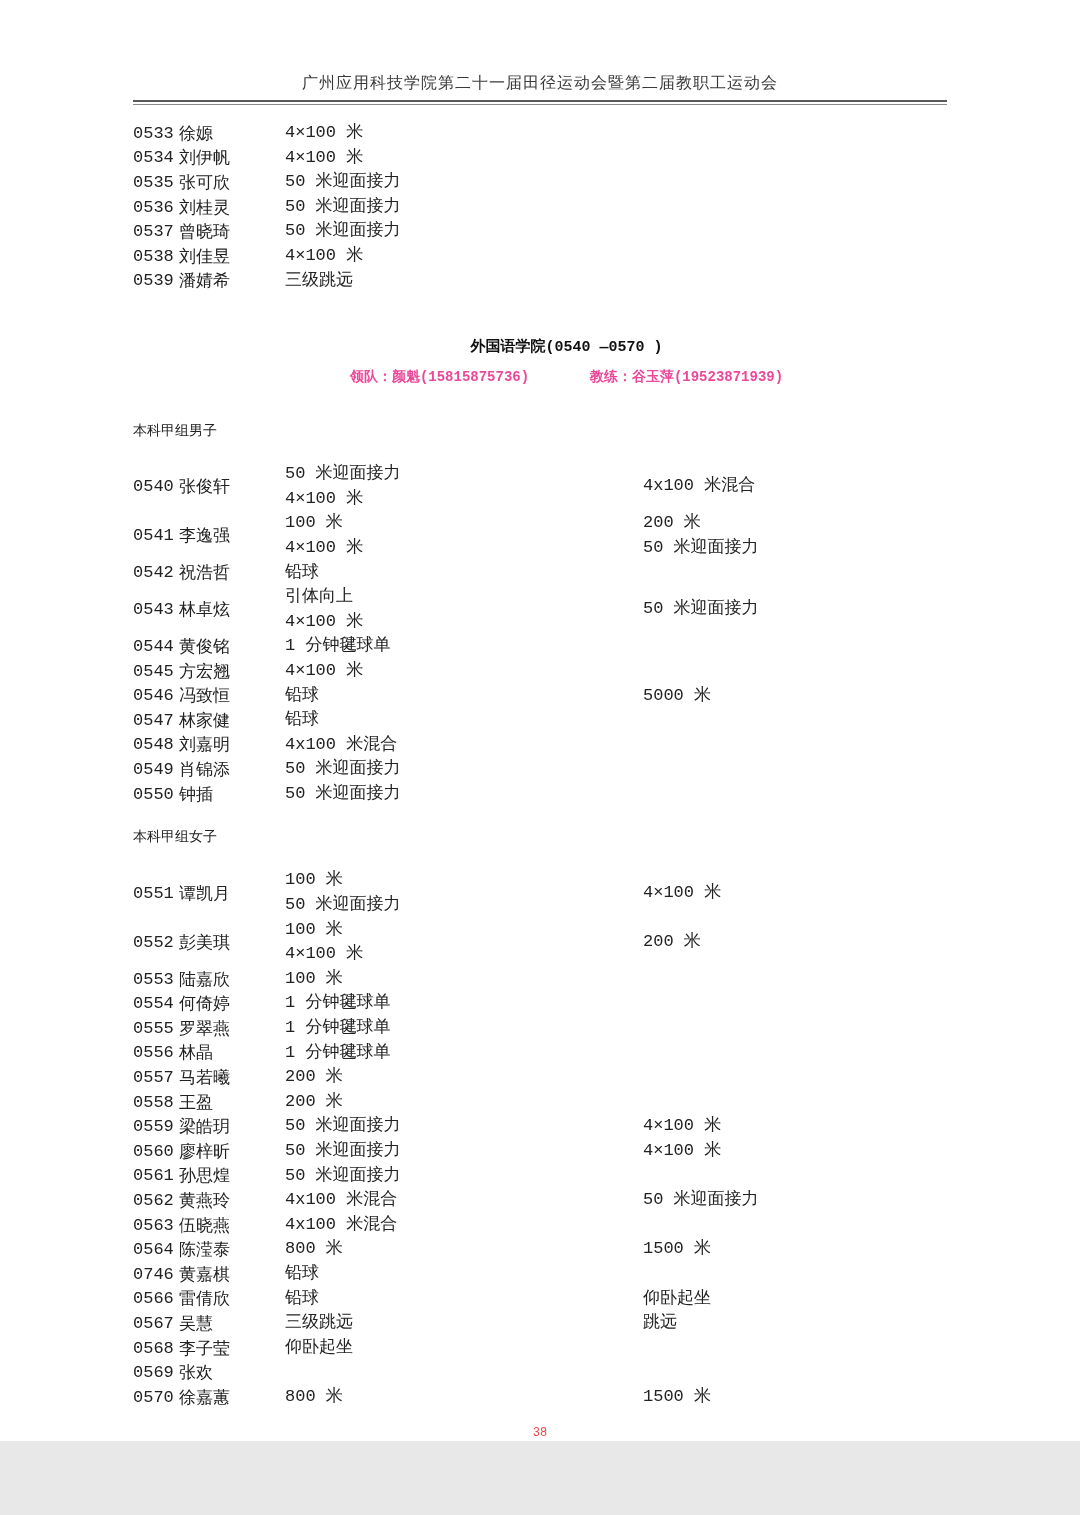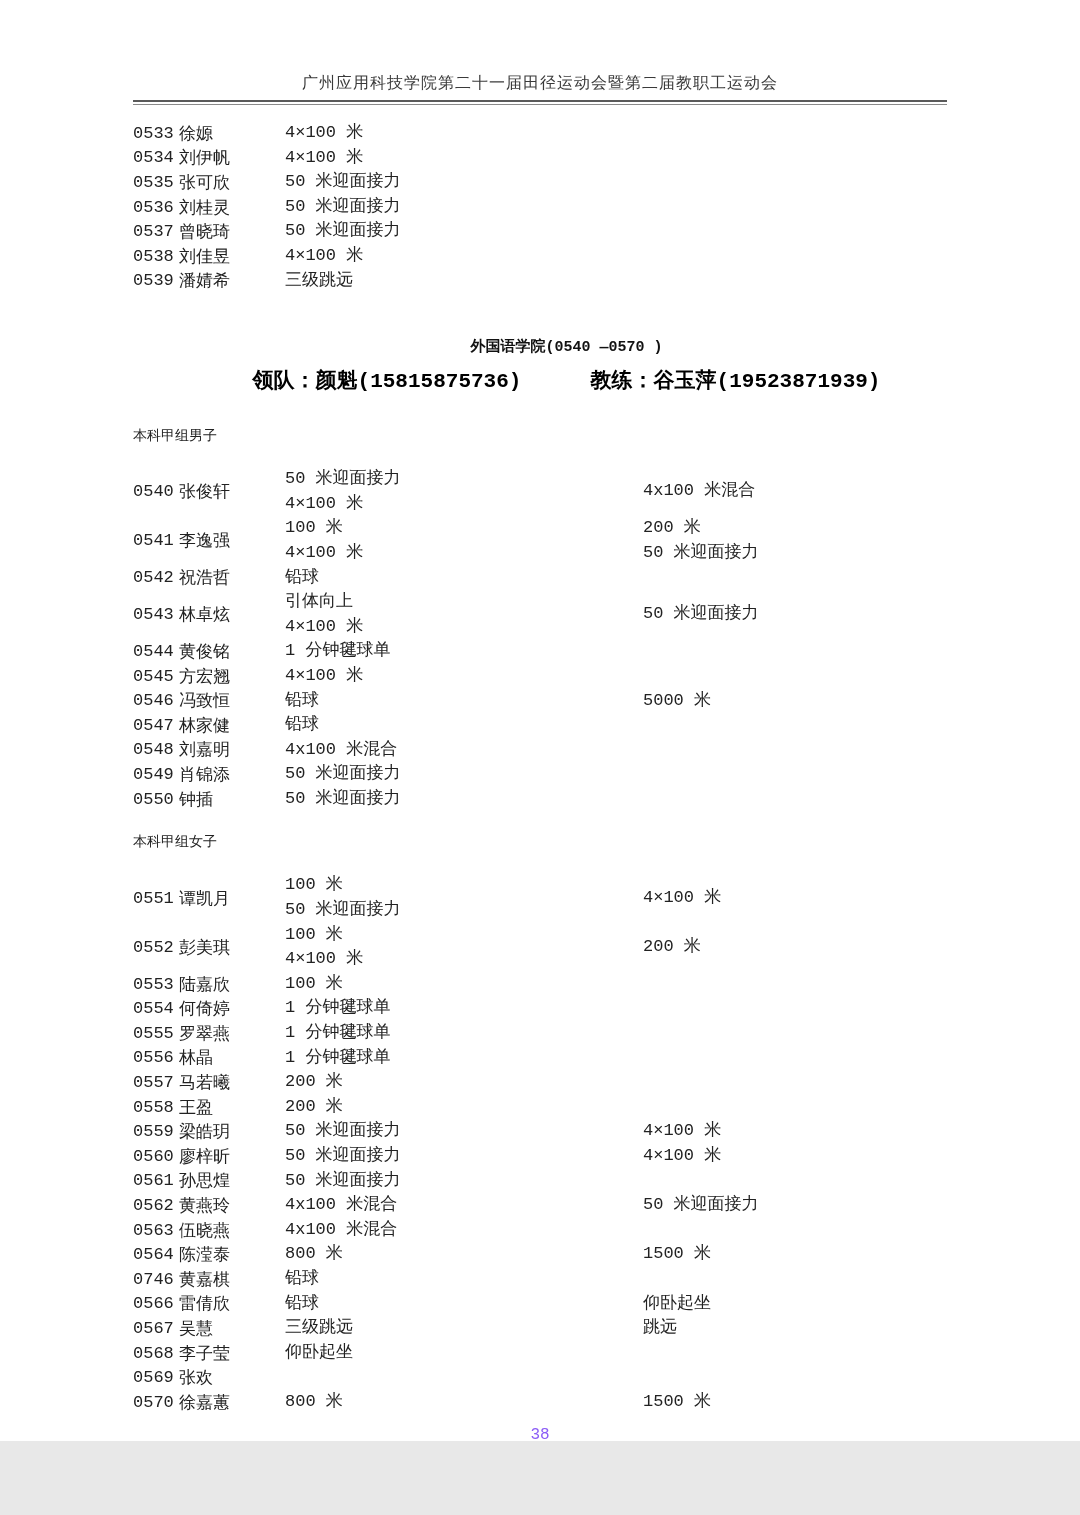--- a/index.html
+++ b/index.html
@@ -42,43 +42,42 @@
 
   .section-title {
     margin-top:40px;
     text-align:center;
     font-size:15px;
     line-height:30px;
     font-weight:700;
     color:#111;
   }
   .leaders {
-    margin-top:5px;
     text-align:center;
-    font-size:21px;
+    font-size:14px;
     line-height:28px;
     font-weight:700;
-    color:#000000;
+    color:#ec4899;
   }
   .leaders .gap { display:inline-block; width:44px; }
 
   .group-heading {
     font-size:14px;
     line-height:22px;
     color:#222;
   }
   .group-heading.men   { margin-top:29px; }
   .group-heading.women { margin-top:20px; }
 
   .page-num {
     position:absolute;
     top:1426px; left:0; right:0;
     text-align:center;
-    font-size:16px;
-    color:#8b5cf6;
+    font-size:12px;
+    color:#ef4444;
   }
 </style>
 </head>
 <body>
 
 <div class="page">
 
   <div class="header-title">广州应用科技学院第二十一届田径运动会暨第二届教职工运动会</div>
   <div class="divider"></div>
 

